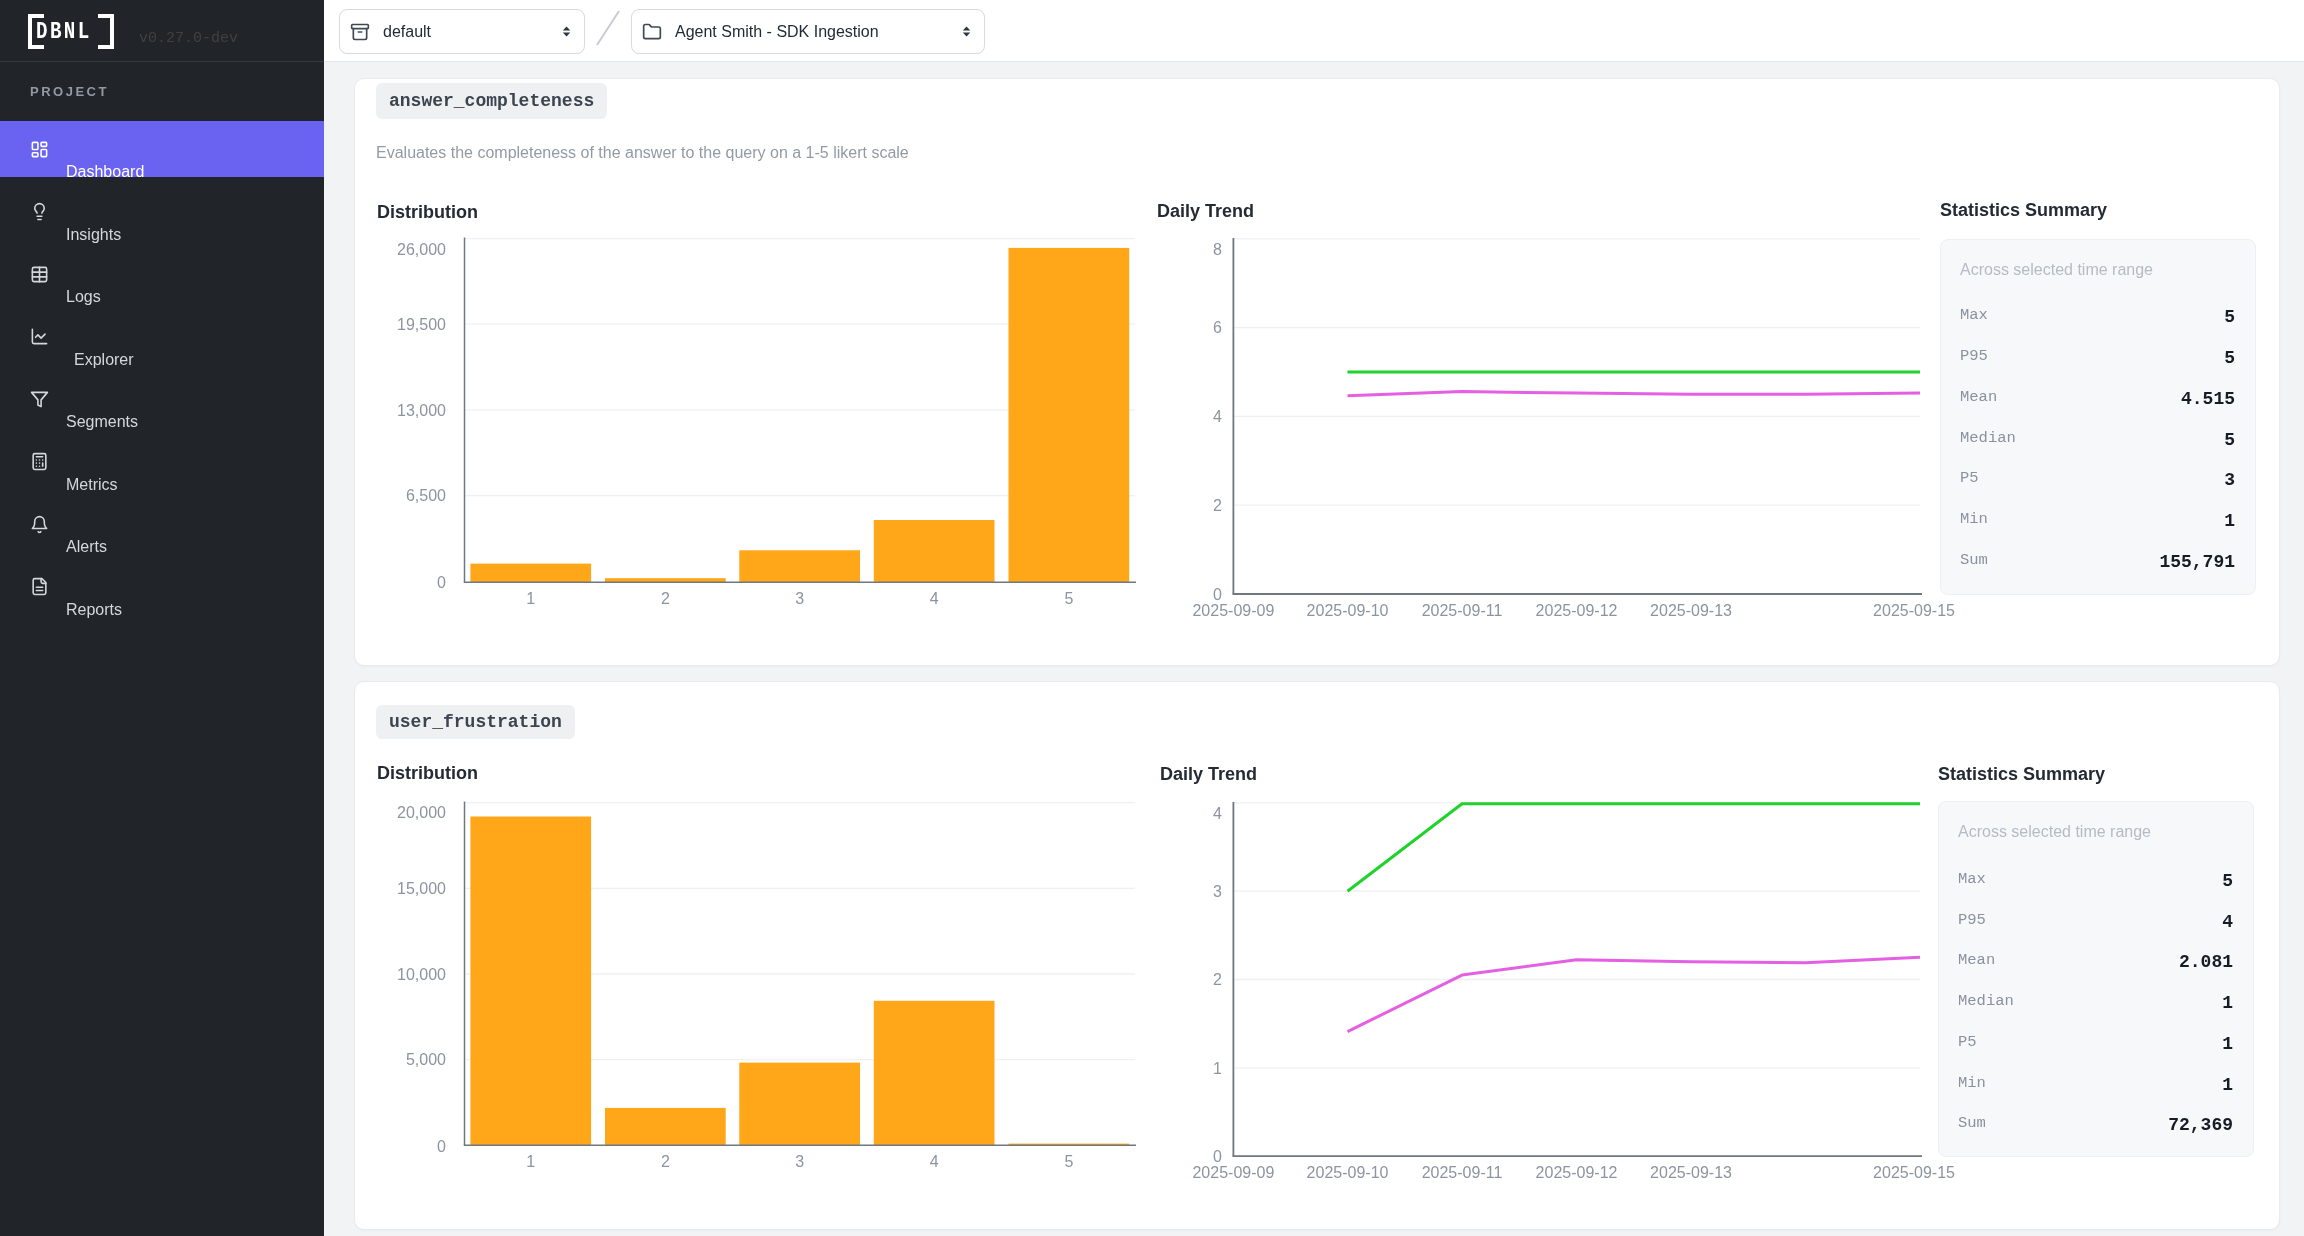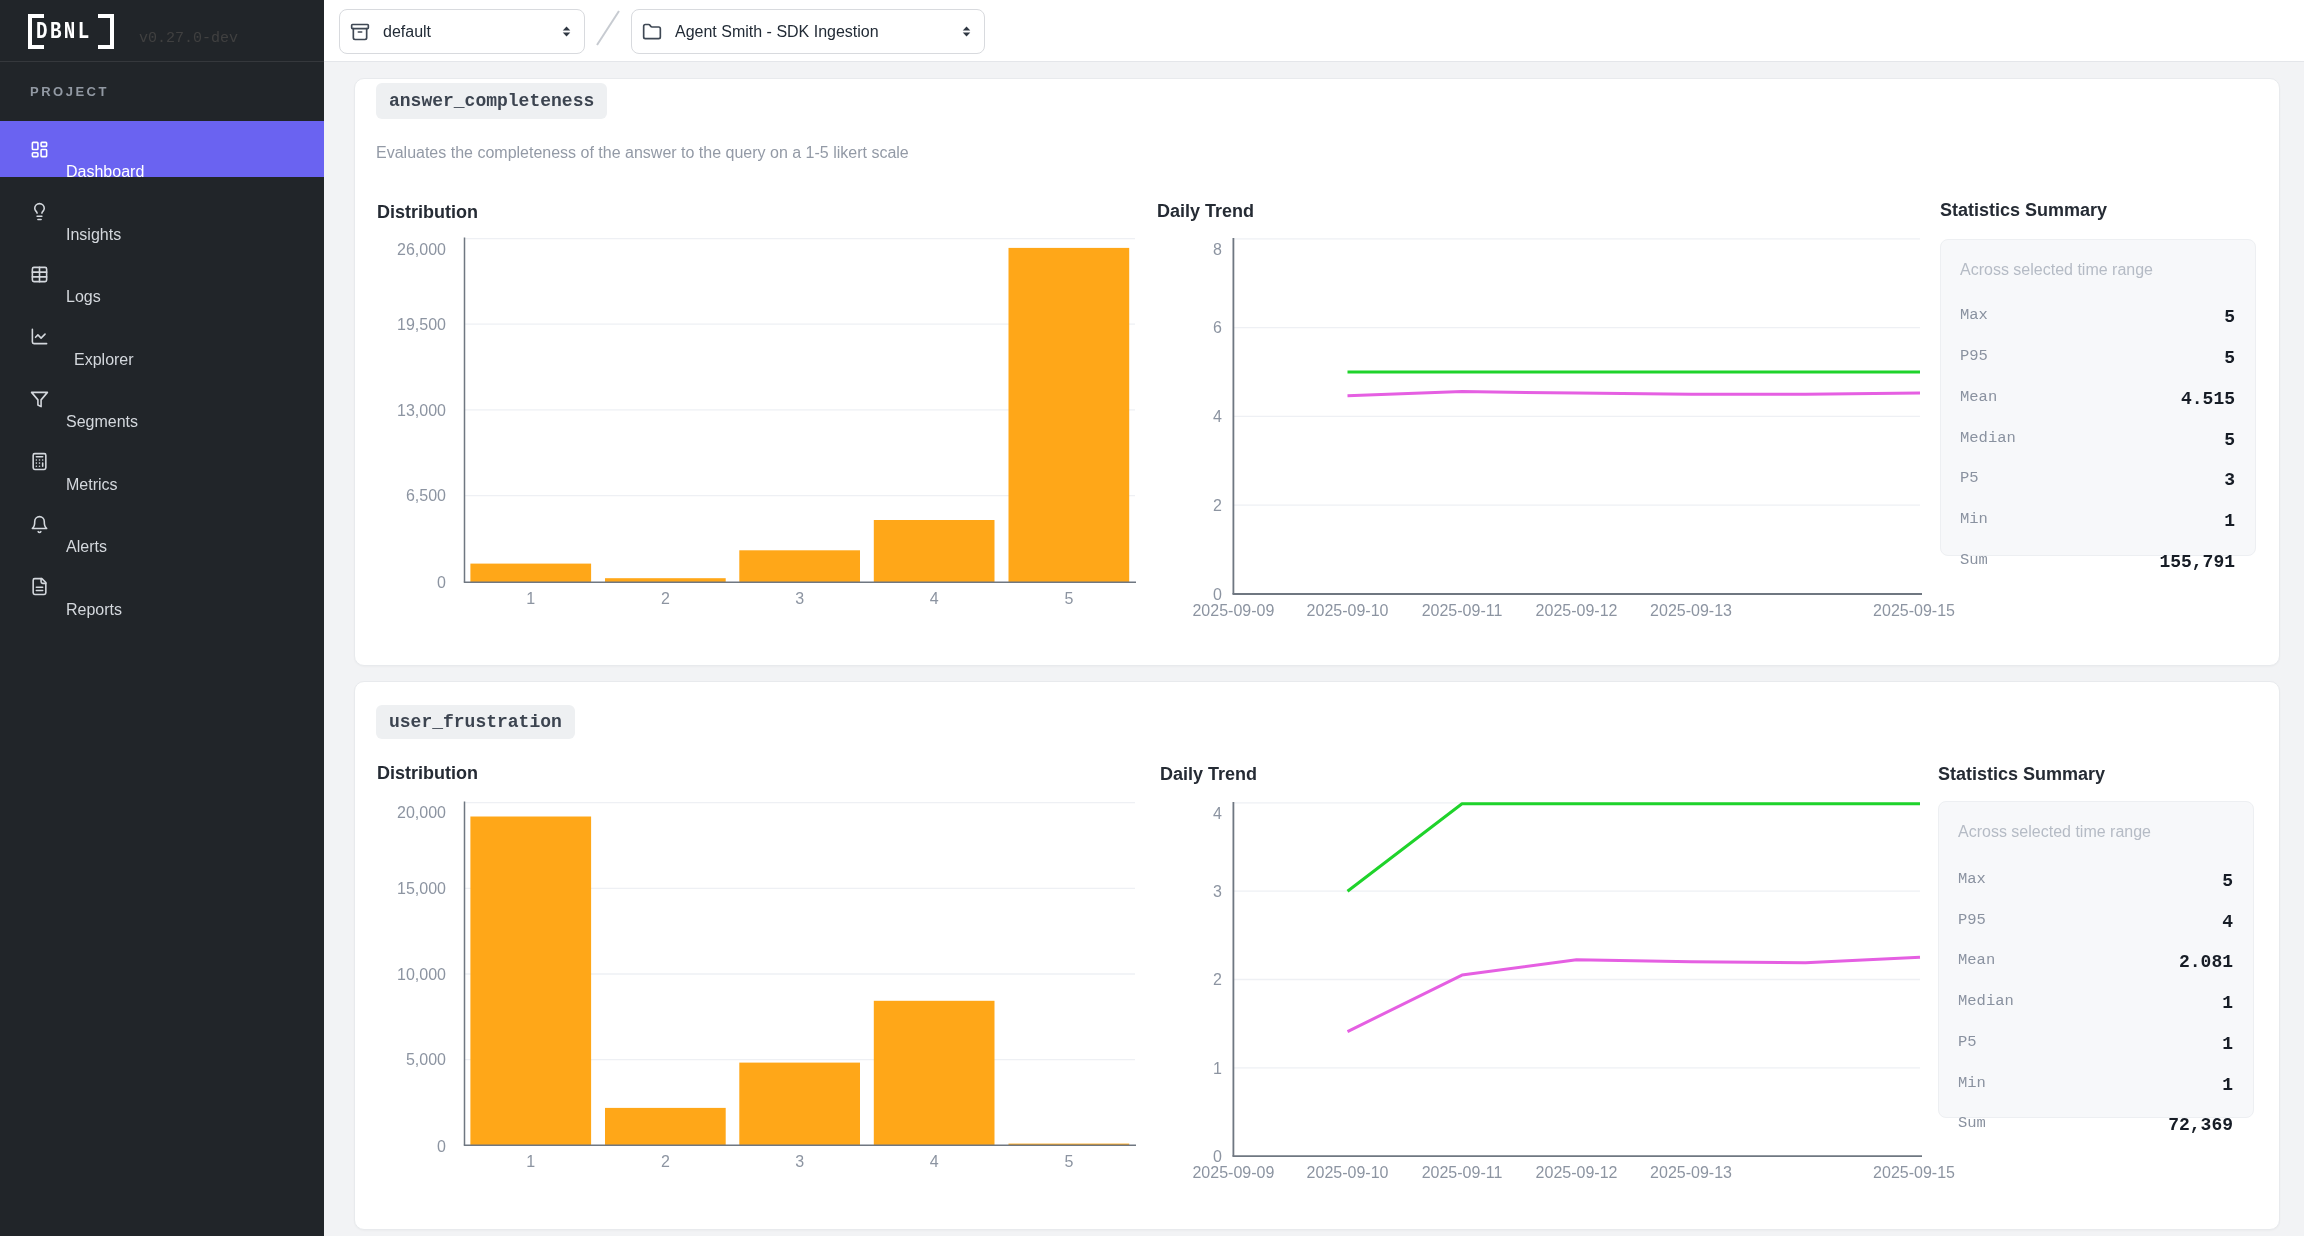--- a/index.html
+++ b/index.html
@@ -30,21 +30,21 @@
 .sel .lbl { margin-left:13px; }
 .sel svg.cud { width:15px; height:15px; margin-left:auto; margin-right:10px; color:#2f3742; flex:none; }
 
 
 .card { left:354px; width:1926px; background:#fff; border:1px solid #e8eaed; border-radius:10px; box-shadow:0 1px 2px rgba(20,24,30,0.03); }
 .badge { background:#eef0f2; border-radius:6px; color:#3c4450; font-family:"Liberation Mono",monospace; font-size:18px; font-weight:bold; display:flex; align-items:center; padding:0 13px; }
 .desc { color:#939aa6; font-size:16px; }
 .h2 { color:#252b34; font-size:18px; font-weight:bold; }
 
 
-.stats { width:316px; height:317px; background:#f7f8fa; border:1px solid #edeff2; border-radius:8px; }
+.stats { width:316px; height:356px; background:#f7f8fa; border:1px solid #edeff2; border-radius:8px; }
 .stitle { color:#b5bbc5; font-size:16px; }
 .srow { position:absolute; left:19px; width:275px; height:20px; }
 .srow .k { position:absolute; left:0; top:0; font-family:"Liberation Mono",monospace; font-size:15.5px; color:#8a92a0; }
 .srow .v { position:absolute; right:0; top:1px; font-family:"Liberation Mono",monospace; font-size:18px; font-weight:bold; color:#171d26; }
 
 svg.chart { position:absolute; }
 svg.chart text { font-family:"Liberation Sans",sans-serif; font-size:16px; fill:#8c94a1; }
 </style>
 </head>
 <body>

